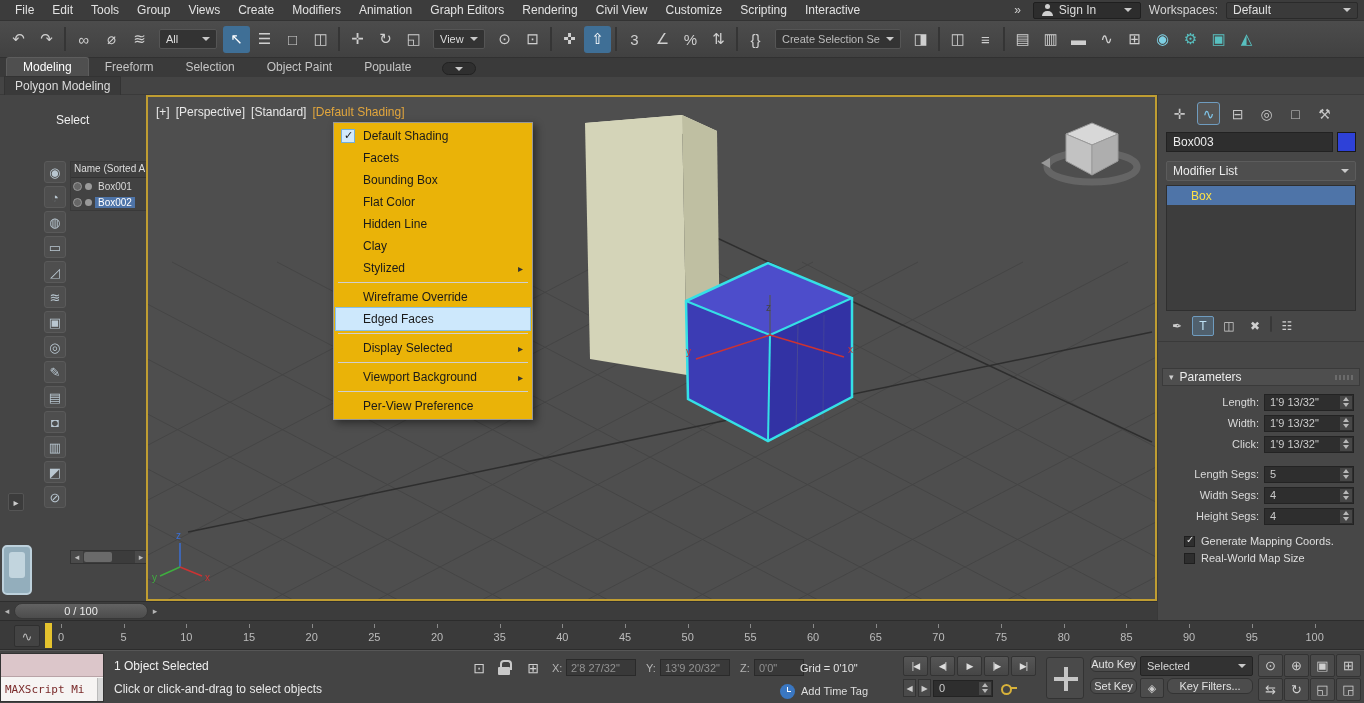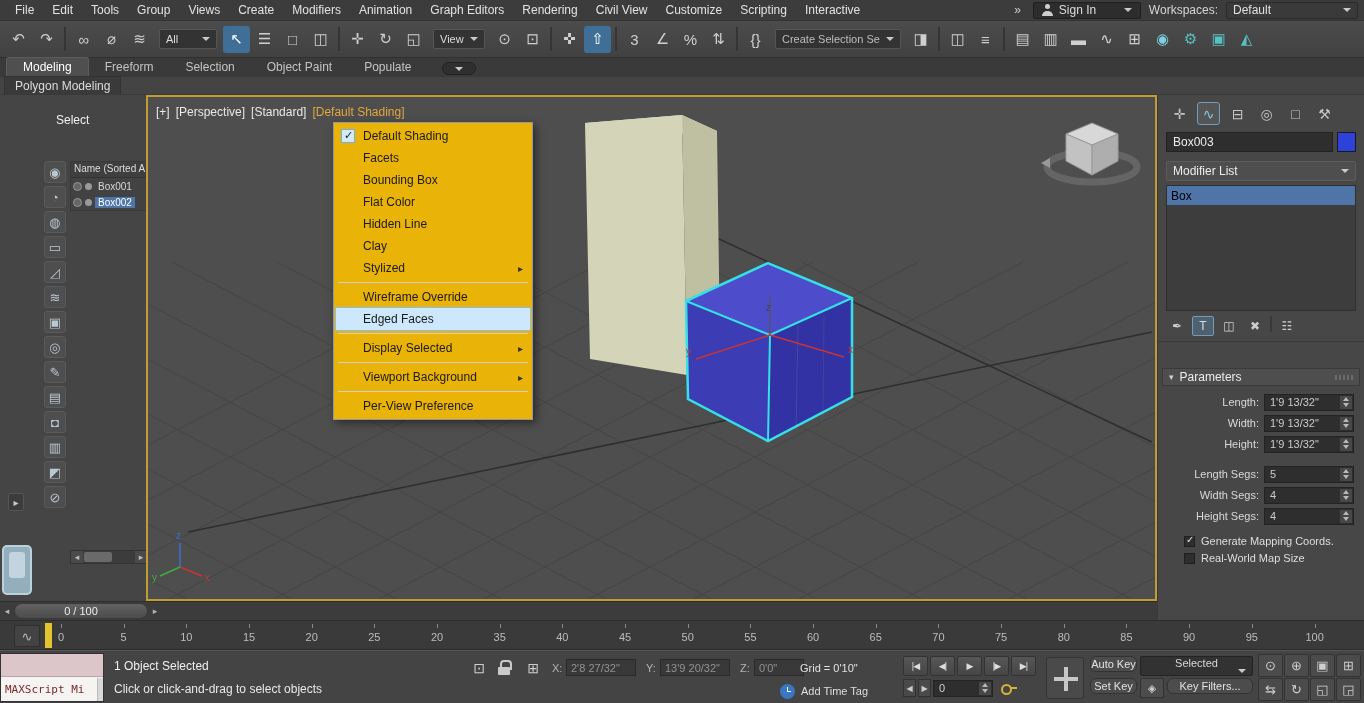--- a/index.html
+++ b/index.html
@@ -100,21 +100,21 @@
 .cp-tabs{display:flex;gap:6px;padding:7px 10px 4px;}
 .cp-tab{width:23px;height:23px;display:flex;align-items:center;justify-content:center;font-size:14px;color:#c6c6c6;border-radius:3px;}
 .cp-tab.active{background:#555;border:1px solid #6f9cbf;color:#7fc4e8;}
 .cp-name-row{display:flex;gap:4px;margin:3px 8px 0;}
 .cp-name{flex:1;height:20px;background:#2e2e2e;border:1px solid #222;color:#ededed;font-size:12px;
   display:flex;align-items:center;padding:0 6px;}
 .cp-color{width:19px;height:20px;background:#2e41d8;border:1px solid #1a1a1a;}
 .cp-modlist{margin:9px 8px 4px;height:20px;background:#4e4e4e;border:1px solid #5c5c5c;display:flex;align-items:center;
   padding:0 6px;color:#ececec;font-size:12px;border-radius:2px;}
 .cp-stack{margin:2px 8px 0;height:126px;background:#3d3d3d;border:1px solid #2f2f2f;overflow:hidden;}
-.cp-stack-row{height:19px;display:flex;align-items:center;padding:0 4px;font-size:12px;color:#000000;}
+.cp-stack-row{height:19px;display:flex;align-items:center;padding:0 24px;font-size:12px;color:#fde047;}
 .cp-stack-row.active{background:#4e74a8;}
 .cp-stack-icons{display:flex;gap:4px;padding:5px 8px;border-bottom:1px solid #3a3a3a;}
 .cp-sicon{width:22px;height:20px;display:flex;align-items:center;justify-content:center;color:#cfcfcf;font-size:12px;border-radius:2px;}
 .cp-sicon.active{border:1px solid #6f9cbf;background:#50606d;color:#bfe2f5;}
 .cp-sicon.divider{width:2px;min-width:2px;height:16px;background:#383838;font-size:0;}
 .cp-rollout{margin:26px 4px 0;}
 .cp-rollout-header{height:18px;background:#4e4e4e;border:1px solid #3a3a3a;display:flex;align-items:center;
   padding:0 6px;color:#ececec;font-size:12px;position:relative;}
 .cp-rollout-header::before{content:"▾";margin-right:6px;font-size:9px;color:#cfcfcf;}
 .cp-rollout-header::after{content:"";position:absolute;right:6px;top:6px;width:18px;height:5px;
@@ -184,21 +184,21 @@
 .frame-field{width:60px;}
 .key-icon{position:relative;width:16px;height:16px;margin-left:6px;}
 .key-icon::before{content:"";position:absolute;left:0;top:4px;width:7px;height:7px;border:2px solid #d8b23a;border-radius:50%;}
 .key-icon::after{content:"";position:absolute;left:9px;top:7px;width:7px;height:2px;background:#d8b23a;}
 .nav-plus{position:absolute;left:1046px;top:6px;width:38px;height:42px;background:#4a4a4a;border:1px solid #333;border-radius:3px;}
 .nav-plus::before{content:"";position:absolute;left:7px;top:19px;width:24px;height:4px;background:#c6c6c6;}
 .nav-plus::after{content:"";position:absolute;left:17px;top:9px;width:4px;height:24px;background:#c6c6c6;}
 .skey-btn{position:absolute;width:47px;height:16px;background:#4c4c4c;border:1px solid #333;border-radius:6px;
   color:#e2e2e2;font-size:11px;display:flex;align-items:center;justify-content:center;}
 .dd-dark{position:absolute;background:#323232;border:1px solid #232323;height:20px;display:flex;align-items:center;
-  padding:0 6px;color:#d8d8d8;font-size:11px;border-radius:2px;flex-direction:column;}
+  padding:0 6px;color:#d8d8d8;font-size:11px;border-radius:2px;}
 .key-subicon{position:absolute;left:1140px;top:27px;width:24px;height:20px;background:#4c4c4c;border:1px solid #333;
   color:#ccc;display:flex;align-items:center;justify-content:center;font-size:11px;border-radius:2px;}
 .nav-grid{position:absolute;left:1258px;top:3px;display:grid;grid-template-columns:repeat(4,25px);grid-auto-rows:23px;gap:1px;}
 .nav-btn{background:#4b4b4b;border:1px solid #333;border-radius:2px;display:flex;align-items:center;justify-content:center;
   color:#cfcfcf;font-size:13px;}
 </style>
 </head>
 <body>
 
 <div id="app">
@@ -561,21 +561,21 @@
             <span class="param-label">Width:</span>
             <span class="spin-field">
               <span class="spin-val">1'9 13/32"</span>
               <span class="spin-btns">
                 <span class="sb up"></span>
                 <span class="sb dn"></span>
               </span>
             </span>
           </div>
           <div class="param-row">
-            <span class="param-label">Height:</span>
+            <span class="param-label">Click:</span>
             <span class="spin-field">
               <span class="spin-val">1'9 13/32"</span>
               <span class="spin-btns">
                 <span class="sb up"></span>
                 <span class="sb dn"></span>
               </span>
             </span>
           </div>
           <div class="param-row gap">
             <span class="param-label">Length Segs:</span>

